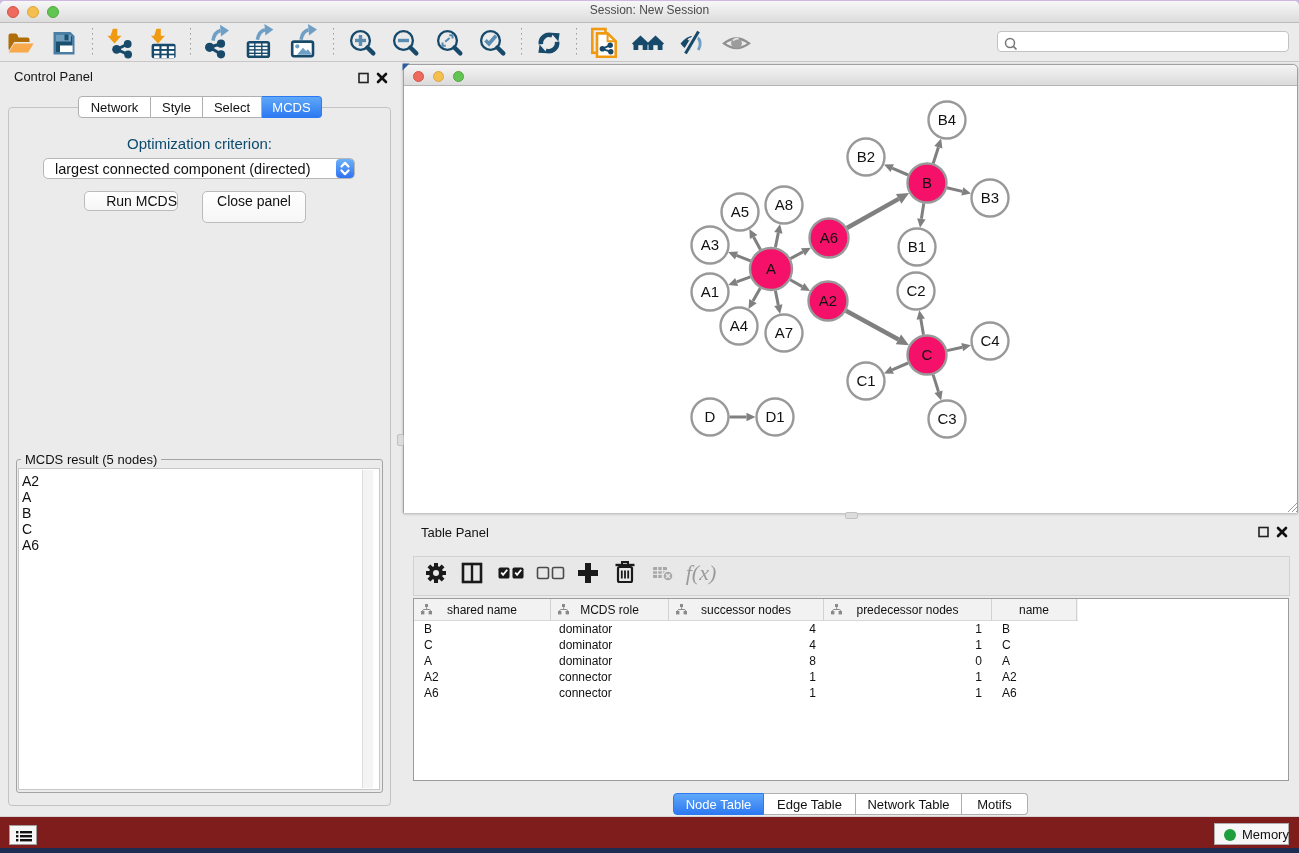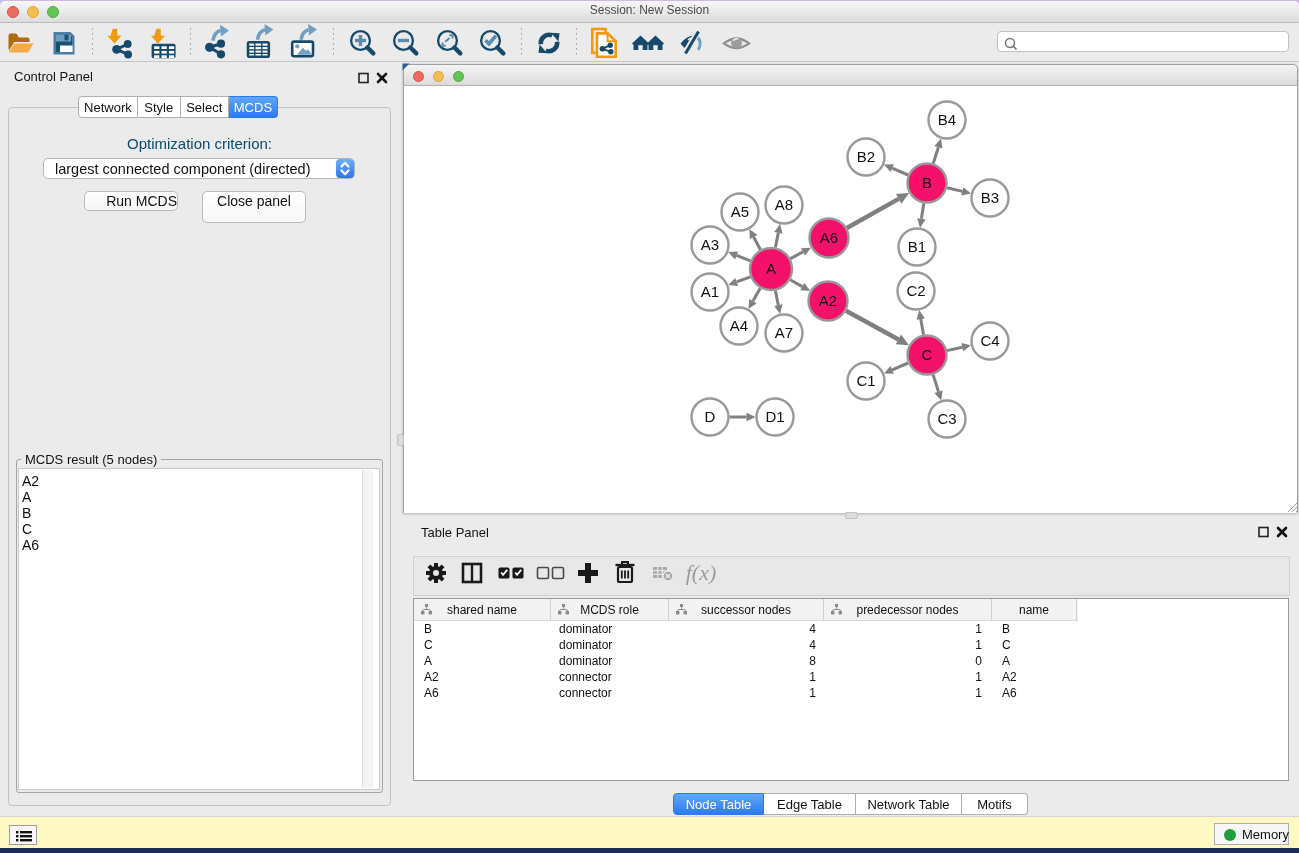--- a/index.html
+++ b/index.html
@@ -23,21 +23,21 @@
   border:1px solid #c3c1c1; border-radius:4px; }
 
 
 #cp-title { left:14px; top:69px; font-size:13px; color:#141414; }
 .tabrow { height:22px; display:flex; font-size:13px; }
 .tab { background:#fff; border:1px solid #b0aeae; border-left:none; color:#111;
   display:flex; align-items:center; justify-content:center; }
 .tab.first { border-left:1px solid #b0aeae; border-radius:4px 0 0 4px; }
 .tab.last { border-radius:0 4px 4px 0; }
 .tab.sel { background:linear-gradient(#60a8f8,#2d79f2); color:#fff; border-color:#2d79f2; }
-#cp-tabs { left:78px; top:96px; width:200px; }
+#cp-tabs { left:78px; top:96px; width:244px; }
 #cp-body { left:8px; top:107px; width:383px; height:699px; border:1px solid #c4c2c2; border-radius:4px; background:#ecebeb; }
 #opt-label { left:0px; top:135px; width:399px; text-align:center; font-size:15px; color:#0c4a6e; }
 #dropdown { left:43px; top:158px; width:312px; height:21px; background:#fff;
   border:1px solid #b8b6b6; border-radius:5px; font-size:14.5px; color:#111; line-height:20px; padding-left:11px; }
 #dd-btn { right:0px; top:0px; width:18px; height:19px; border-radius:4px;
   background:linear-gradient(#6db1f7,#2f72f2); }
 .macbtn { background:linear-gradient(#ffffff,#f6f6f6); border:1px solid #bcbaba; border-radius:5px;
   font-size:14px; color:#111; text-align:center; }
 #btn-run { left:84px; top:191px; width:94px; height:20px; line-height:18px;text-align:right; }
 #btn-close { left:202px; top:191px; width:104px; height:32px; line-height:18px; }
@@ -65,21 +65,21 @@
 #tp-table { left:413px; top:598px; width:876px; height:183px; background:#fff; border:1px solid #9c9a9a; }
 #tp-header { left:0; top:0; width:664px; height:22px; background:#f3f2f2; border-bottom:1px solid #d9d7d7; font-size:12px; color:#111; }
 .hcol { position:absolute; top:0; height:22px; border-right:1px solid #d2d0d0; }
 .hlabel { position:absolute; top:4px; width:100%; text-align:center; }
 .hicon { position:absolute; left:6px; top:5px; }
 .trow { position:absolute; font-size:12px; color:#111; height:16px; line-height:16px; }
 #tp-tabs { left:673px; top:793px; }
 #tp-tabs .tab { height:22px; }
 
 
-#statusbar { left:0; top:816px; width:1299px; height:32px; background:#fef9c3; border-top:1px solid #d6d4d4; }
+#statusbar { left:0; top:816px; width:1299px; height:32px; background:#7f1d1d; border-top:1px solid #d6d4d4; }
 #lstbtn { left:9px; top:8px; width:28px; height:20px; background:#f7f7f7; border:1px solid #9f9d9d; }
 #membtn { left:1214px; top:6px; width:75px; height:22px; background:#f7f7f7; border:1px solid #aeacac; font-size:13px; color:#111; }
 #bottomstrip { left:0; top:848px; width:1299px; height:5px; background:#1d2c52; }
 </style>
 </head>
 <body>
 
 <div class="abs" id="appwin"></div>
 <div class="abs" id="titlebar">
   <div class="abs tl t1"></div>

